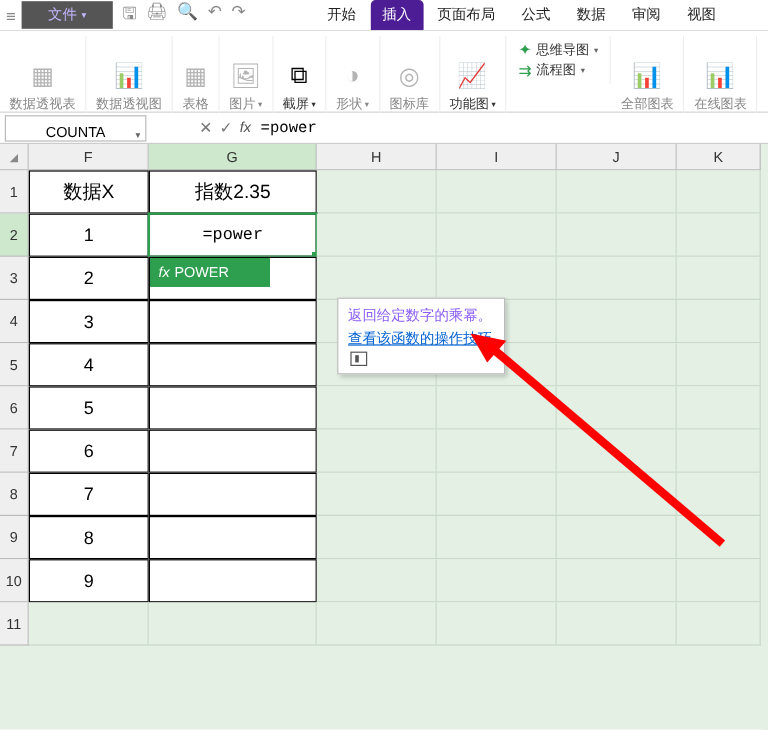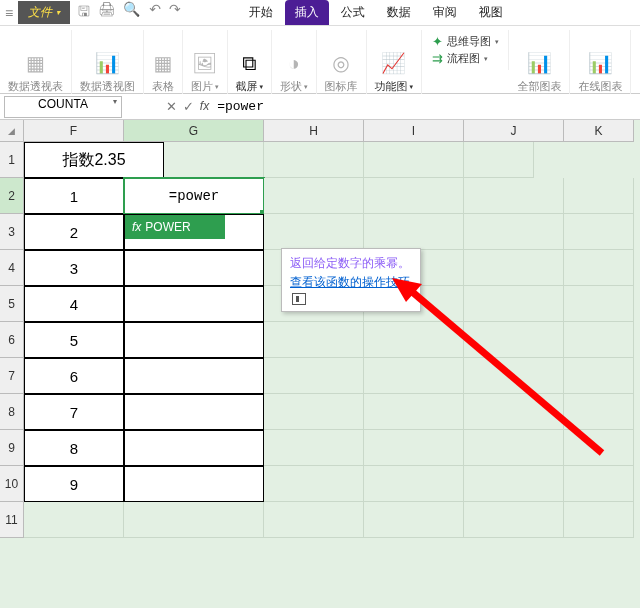--- a/index.html
+++ b/index.html
@@ -1,21 +1,21 @@
 <!DOCTYPE html>
 <html><head>
 <meta charset="utf-8">
 <style>
 * { box-sizing: border-box; margin: 0; padding: 0; font-family: "Microsoft YaHei", Arial, sans-serif; }
 body { width: 640px; height: 608px; background: #fff; overflow: hidden; position: relative; }
 
 
 .menubar { height: 26px; background: #fff; display: flex; align-items: center; gap: 0; font-size: 12px; color: #333; border-bottom: 1px solid #ddd;}
 .menubar .hb { width: 18px; text-align:center; color:#888; font-size:14px; }
-.menubar .file { background:#555; color:#fde047; padding:3px 10px; display:flex; align-items:center; gap:4px;font-style:italic;}
+.menubar .file { background:#555; color:#c4b5fd; padding:3px 22px; display:flex; align-items:center; gap:4px;}
 .menubar .file .chev { font-size:8px;}
 .qat { display:flex; gap:8px; padding:0 8px; color:#888; }
 .qat span { font-size:14px; }
 .tabs { display:flex; gap:2px; margin-left: 50px;}
 .tab { padding:4px 10px; font-size:12px; color:#222; }
 .tab.active { background:#4c1d95; color:#fff; border-radius:4px 4px 0 0;}
 
 .ribbon { height: 68px; background:#fff; border-bottom:1px solid #ccc; display:flex; align-items:flex-start; padding-top:4px;}
 .rgroup { display:flex; flex-direction:column; align-items:center; justify-content:flex-end; height:64px; padding:0 8px; border-right:1px solid #eee;}
 .rgroup.grey { color:#b5b5b5; }
@@ -23,21 +23,21 @@
 .rgroup .lab { font-size:11px; color:#888; margin-top:2px; display:flex; align-items:center; gap:2px;}
 .rgroup .lab .chev { font-size:7px;}
 .rgroup.dark .lab { color:#333; }
 .rgroup.green .ic { color:#2e9e4f;}
 .vgroup { display:flex; flex-direction:column; gap:2px; padding:4px 10px; border-right:1px solid #eee;}
 .vgroup .row { display:flex; align-items:center; gap:4px; font-size:11px; color:#333;}
 .vgroup .row .chev { font-size:7px; color:#666;}
 .vgroup .ic { font-size:13px; color:#2e9e4f; }
 
 .fnrow { height:26px; display:flex; align-items:center; border-bottom:1px solid #ccc; background:#fff;}
-.namebox { width:118px; height:22px; border:1px solid #bbb; margin:0 4px; display:flex; align-items:flex-start; justify-content:center; font-size:12px; font-family: "Courier New", monospace; background:#fff; position:relative;}
+.namebox { width:118px; height:22px; border:1px solid #bbb; margin:0 4px; display:flex; align-items:flex-end; justify-content:center; font-size:12px; font-family: "Courier New", monospace; background:#fff; position:relative;}
 .namebox .chev { position:absolute; right:4px; font-size:8px; color:#666;}
 .fnbtns { display:flex; gap:6px; margin-left:40px; color:#777; font-size:13px;}
 .fnbtns .fx { font-style:italic; color:#555; font-size:12px;}
 .fcontent { flex:1; padding-left:8px; font-size:13px; font-family:"Courier New", monospace; color:#000;}
 
 .sheet { position:relative; background:#e3f0e3; height:calc(608px - 26px - 68px - 26px); overflow:hidden;}
 .corner { position:absolute; left:0; top:0; width:24px; height:22px; background:#efefef; border-right:1px solid #bbb; border-bottom:1px solid #bbb; display:flex;align-items:center;justify-content:center;}
 .corner::after{content:'◢'; font-size:9px; color:#888;}
 .colhead { position:absolute; left:24px; top:0; height:22px; display:flex;}
 .ch { width:100px; border-right:1px solid #bbb; border-bottom:1px solid #bbb; background:#efefef; font-size:12px; color:#333; display:flex; align-items:center; justify-content:center;}
@@ -82,20 +82,21 @@
   <div class="qat">
     <span>🖫</span>
     <span>🖨</span>
     <span>🔍</span>
     <span>↶</span>
     <span>↷</span>
   </div>
   <div class="tabs">
     <div class="tab">开始</div>
     <div class="tab active">插入</div>
+    <div class="tab">页面布局</div>
     <div class="tab">公式</div>
     <div class="tab">数据</div>
     <div class="tab">审阅</div>
     <div class="tab">视图</div>
   </div>
 </div>
 
 <div class="ribbon">
   <div class="rgroup grey">
       <span class="ic">▦</span>
@@ -195,20 +196,21 @@
     <div class="rh">6</div>
     <div class="rh">7</div>
     <div class="rh">8</div>
     <div class="rh">9</div>
     <div class="rh">10</div>
     <div class="rh">11</div>
   </div>
   <div class="cells">
 
     <div class="row">
+      <div class="cell header databox">数据X</div>
       <div class="cell header databox wide">指数2.35</div>
       <div class="cell"></div>
       <div class="cell"></div>
       <div class="cell"></div>
       <div class="cell small"></div>
     </div>
 
     <div class="row">
       <div class="cell databox">1</div>
       <div class="cell databox wide sel" style="position:relative;">

